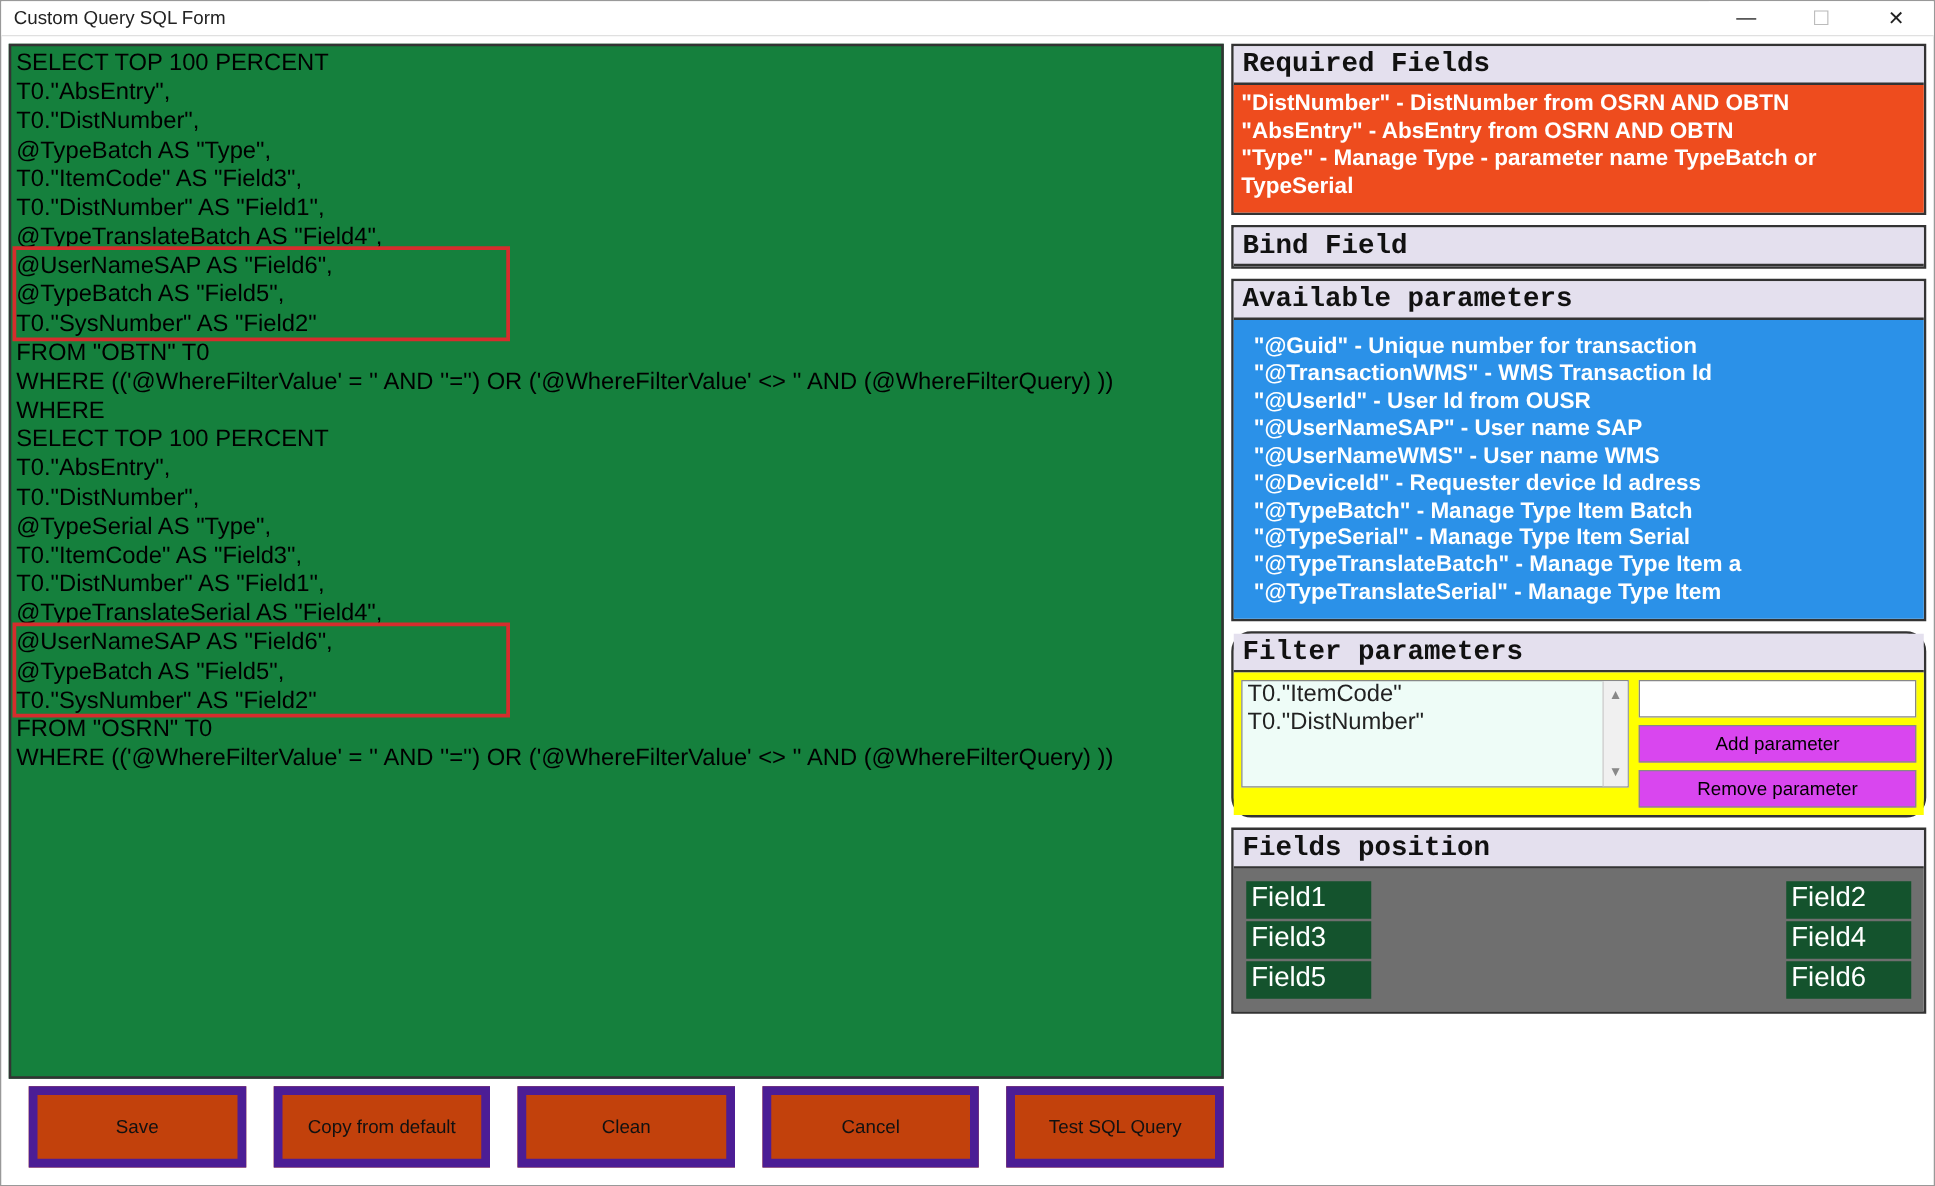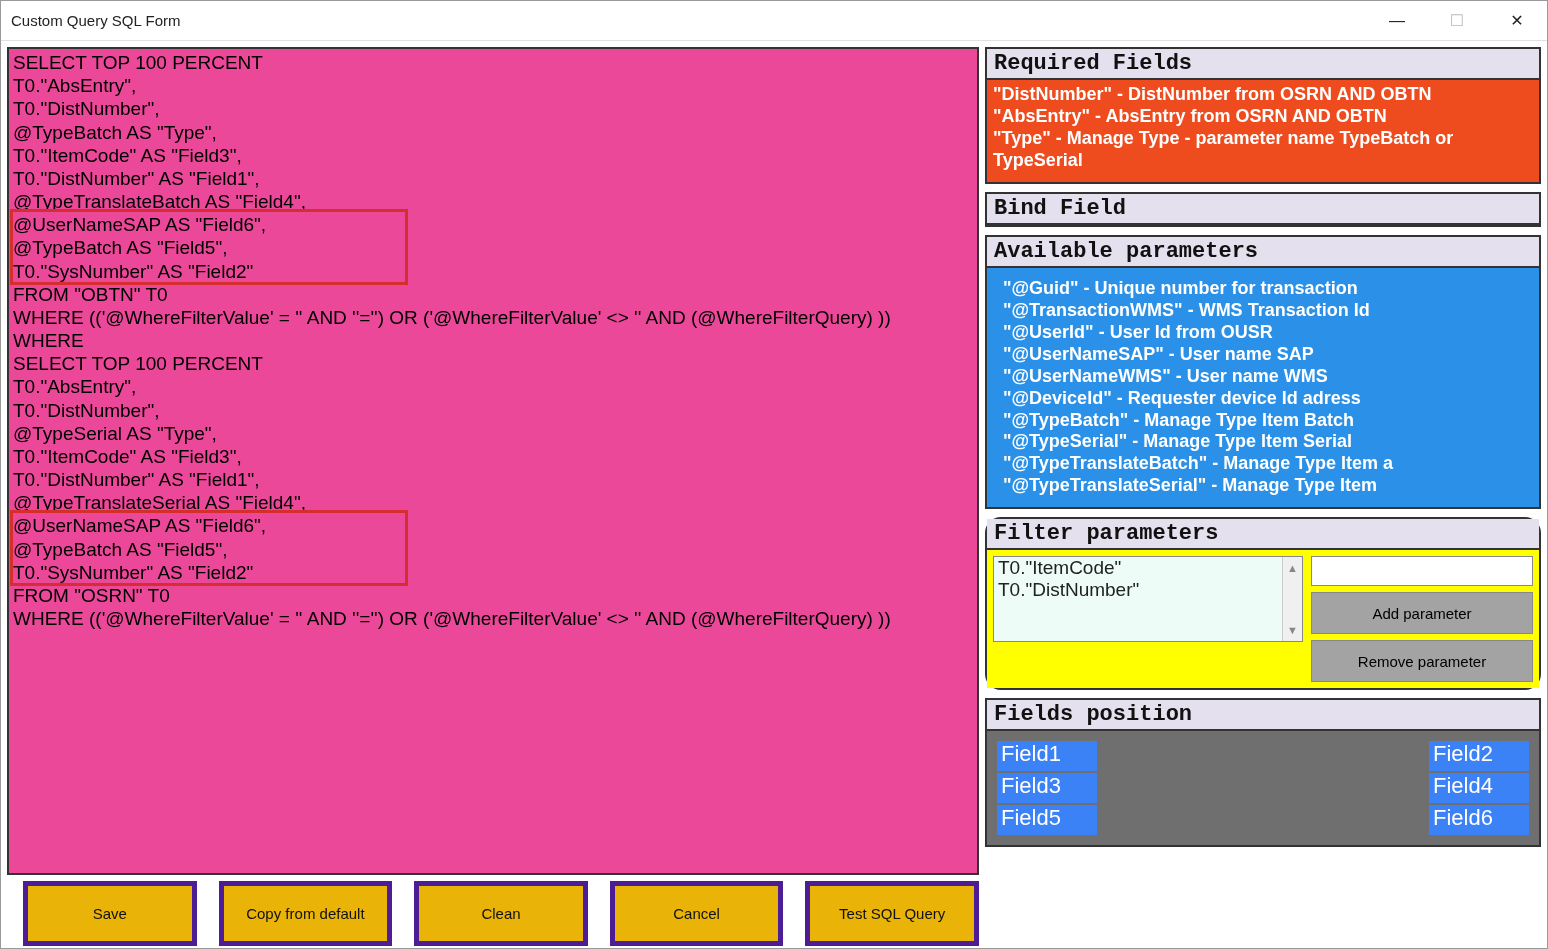--- a/index.html
+++ b/index.html
@@ -7,21 +7,21 @@
       font-family: Arial, Helvetica, sans-serif;
       font-size: 14px;
       background: #fff;
       width: 1548px;
       height: 949px;
       overflow: hidden;
       position: relative;
       border: 1px solid #999;
     }
     .titlebar {
-      height: 40px;
+      height: 28px;
       background: #fff;
       display: flex;
       align-items: center;
       justify-content: space-between;
       padding-left: 10px;
       border-bottom: 1px solid #e0e0e0;
     }
     .titlebar .title { font-size: 15px; color: #222; }
     .win-controls { display: flex; height: 100%; }
     .win-btn {
@@ -44,21 +44,21 @@
     }
     .left-col {
       flex: 1;
       display: flex;
       flex-direction: column;
       gap: 6px;
     }
     .sql-area {
       flex: 1;
       border: 2px solid #333;
-      background: #ec4899;
+      background: #15803d;
       padding: 2px 4px;
       font-size: 19px;
       line-height: 1.22;
       color: #000;
       overflow: hidden;
       position: relative;
       font-family: Arial, Helvetica, sans-serif;
     }
     .sql-line { white-space: pre; }
     .redbox {
@@ -66,22 +66,22 @@
       border: 3px solid #d62d2d;
       pointer-events: none;
     }
     .bottom-buttons {
       display: flex;
       gap: 6px;
       height: 65px;
     }
     .big-btn {
       flex: 1;
-      border: 5px solid #4c1d95;
-      background: #eab308;
+      border: 7px solid #4c1d95;
+      background: #c2410c;
       font-size: 15px;
       color: #111;
       cursor: pointer;
       margin-left: 16px;
     }
     .right-col {
       width: 556px;
       display: flex;
       flex-direction: column;
       gap: 8px;
@@ -161,39 +161,39 @@
       flex-direction: column;
       gap: 6px;
     }
     .filter-input {
       height: 30px;
       background: #fff;
       border: 1px solid #888;
       width: 100%;
     }
     .yellow-btn {
-      background: #a3a3a3;
+      background: #d946ef;
       border: 1px solid #888;
-      height: 42px;
+      height: 30px;
       font-size: 15px;
       cursor: pointer;
     }
     .fields-panel {}
     .fields-body {
       background: #6f6f6f;
       padding: 10px;
       display: grid;
       grid-template-columns: 100px 1fr 100px;
       grid-auto-rows: 30px;
       gap: 2px 2px;
       color: #fff;
       font-size: 22px;
     }
     .fcell { padding-left: 4px; }
-    .fcell.hdr { background: #3b82f6; }
+    .fcell.hdr { background: #14532d; }
     .fcell.spacer { }
   </style>
 </head>
 <body>
 
 <div class="titlebar">
   <div class="title">Custom Query SQL Form</div>
   <div class="win-controls">
     <button class="win-btn">—</button>
     <button class="win-btn disabled">☐</button>

